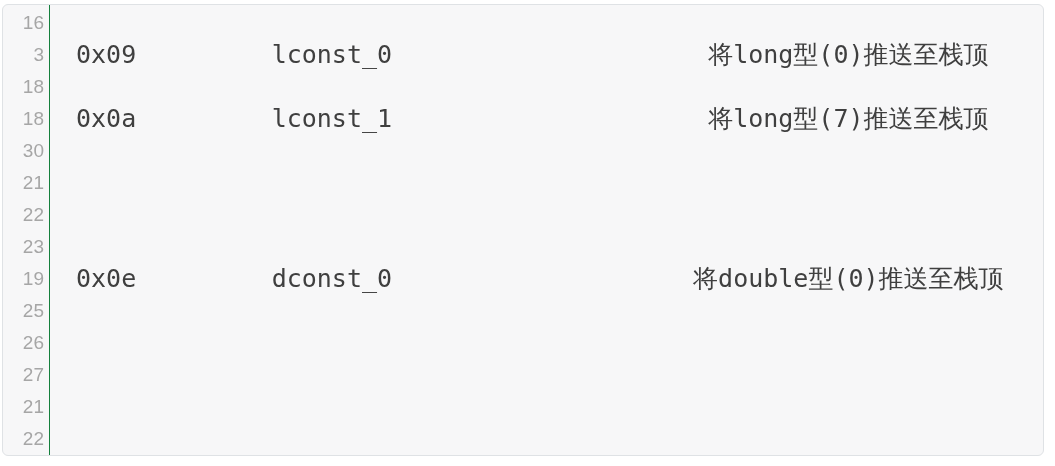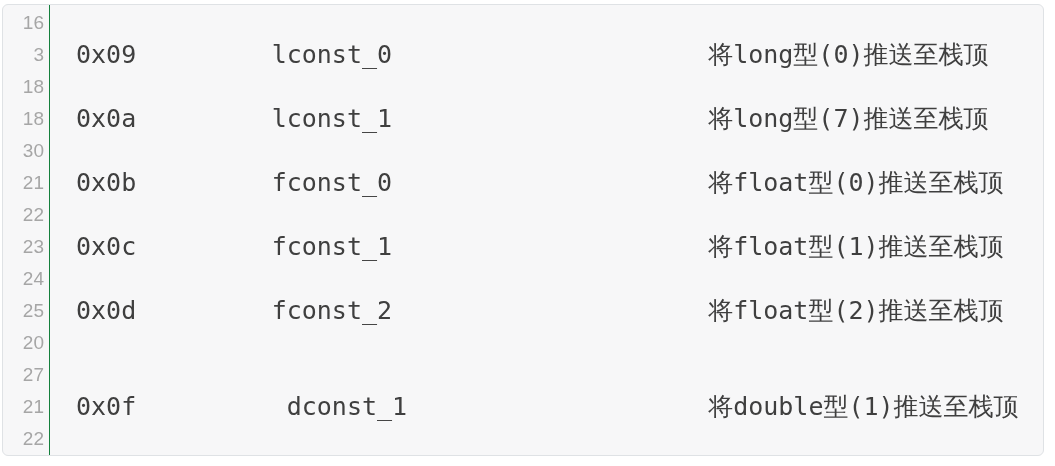--- a/index.html
+++ b/index.html
@@ -60,35 +60,32 @@
 <div class="code-block">
   <div class="gutter">
     <div class="line-number">16</div>
     <div class="line-number">3</div>
     <div class="line-number">18</div>
     <div class="line-number">18</div>
     <div class="line-number">30</div>
     <div class="line-number">21</div>
     <div class="line-number">22</div>
     <div class="line-number">23</div>
-    <div class="line-number">24</div>
+    <div class="line-number">19</div>
     <div class="line-number">25</div>
-    <div class="line-number">20</div>
+    <div class="line-number">26</div>
     <div class="line-number">27</div>
     <div class="line-number">21</div>
     <div class="line-number">22</div>
   </div>
   <div class="code-pane">
     <div class="code-line"></div>
     <div class="code-line">0x09         lconst_0                     将long型(0)推送至栈顶</div>
     <div class="code-line"></div>
     <div class="code-line">0x0a         lconst_1                     将long型(7)推送至栈顶</div>
     <div class="code-line"></div>
-    <div class="code-line">0x0b         fconst_0                     将float型(0)推送至栈顶</div>
-    <div class="code-line"></div>
-    <div class="code-line">0x0c         fconst_1                     将float型(1)推送至栈顶</div>
-    <div class="code-line"></div>
-    <div class="code-line">0x0d         fconst_2                     将float型(2)推送至栈顶</div>
     <div class="code-line"></div>
     <div class="code-line"></div>
-    <div class="code-line">0x0f          dconst_1                    将double型(1)推送至栈顶</div>
+    <div class="code-line"></div>
+    <div class="code-line">0x0e         dconst_0                    将double型(0)推送至栈顶</div>
+    <div class="code-line"></div>
   </div>
 </div>
 
 </body></html>

